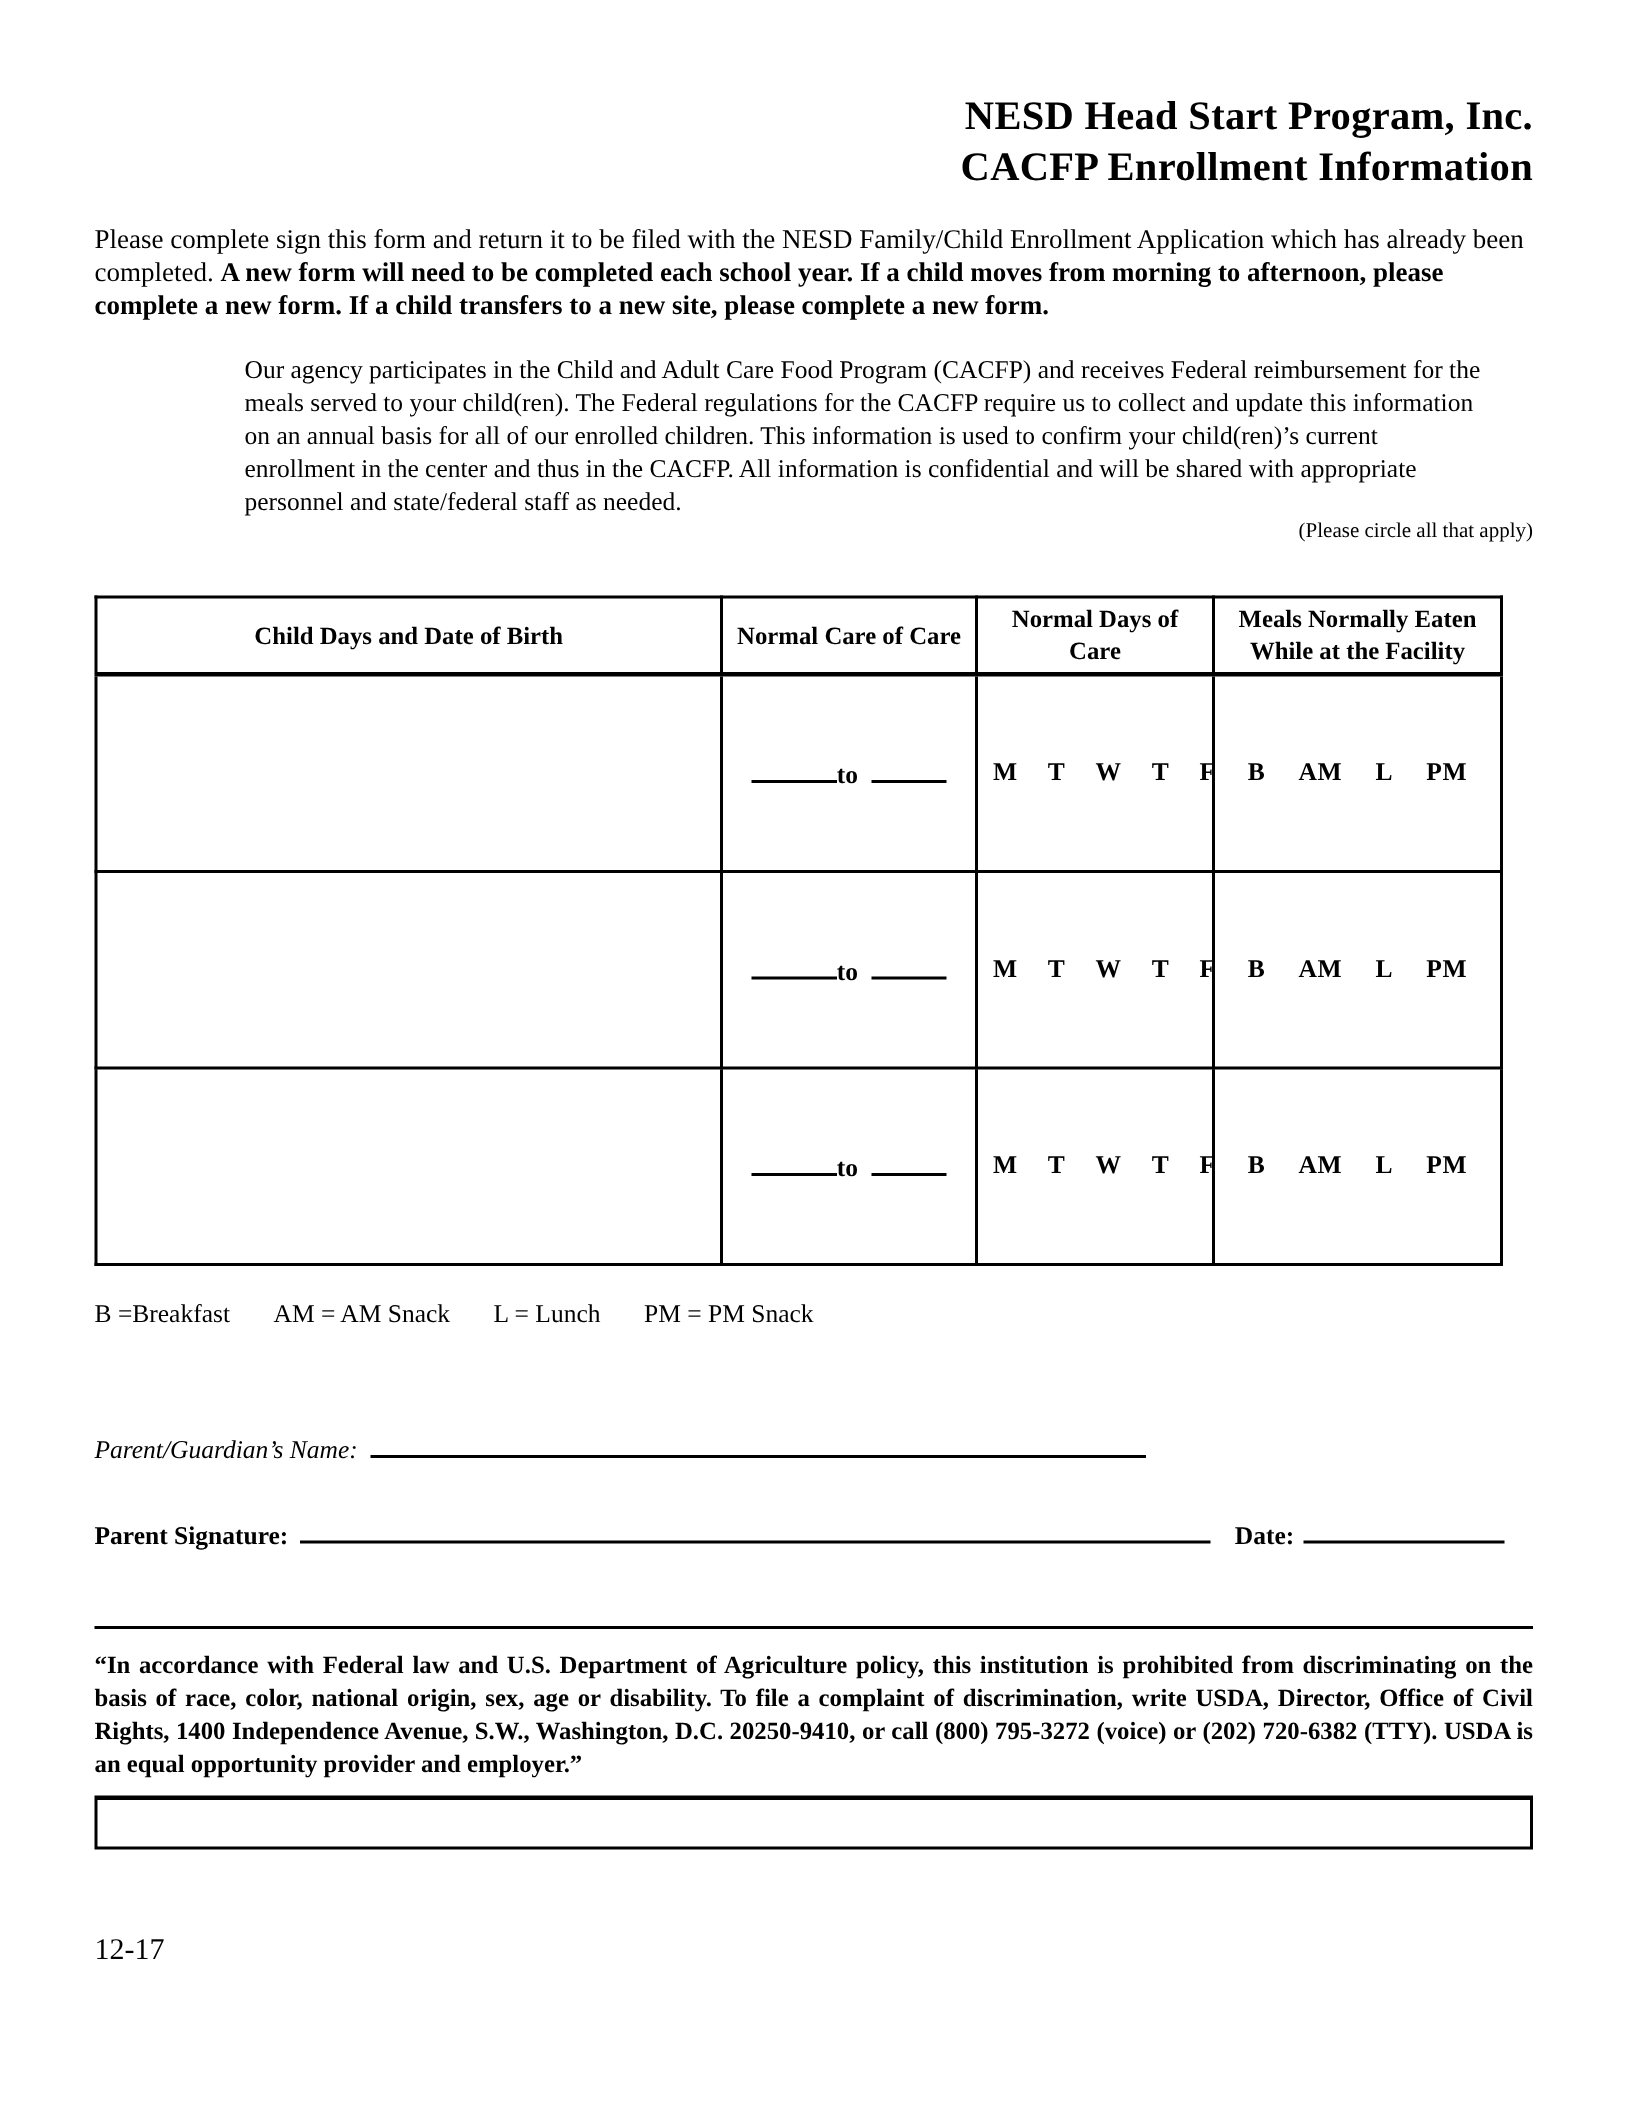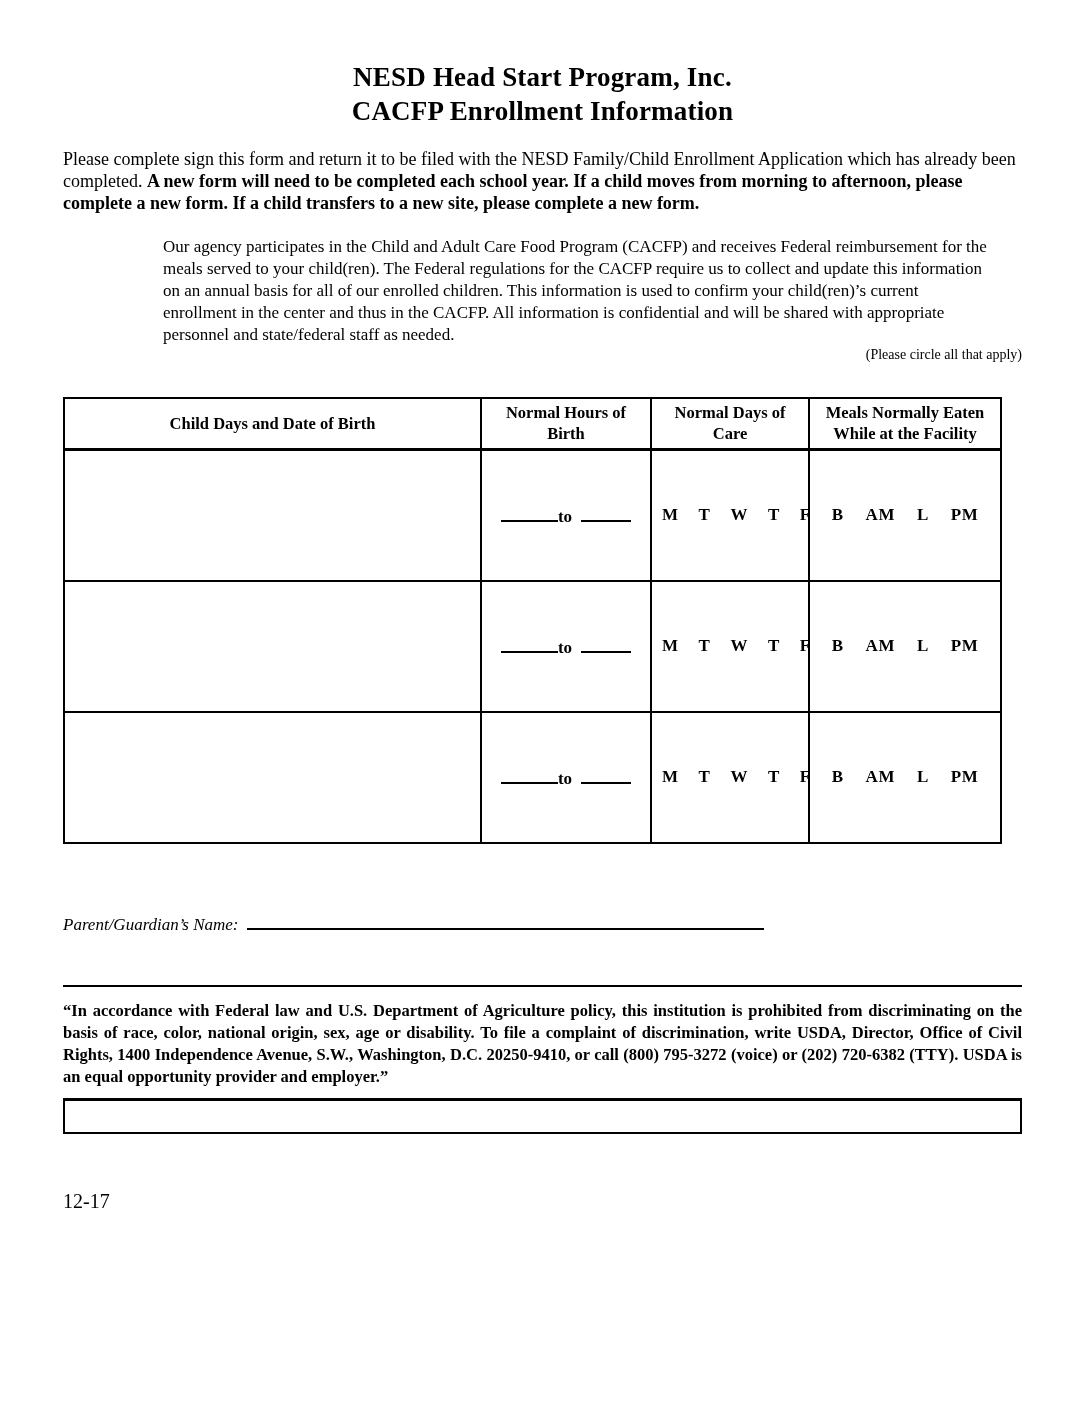--- a/index.html
+++ b/index.html
@@ -10,21 +10,21 @@
     font-family: "Liberation Serif", "DejaVu Serif", serif;
     color: #000000;
     position: relative;
     overflow: hidden;
   }
   .page {
     padding: 60px 66px 0 63px;
   }
 
   
-  .title-block { text-align: center; }
+  .title-block { text-align: right; }
   .title-line {
     font-weight: bold;
     font-size: 27px;
     line-height: 34px;
     letter-spacing: 0.2px;
   }
 
   
   .intro {
     margin-top: 20px;
@@ -165,21 +165,21 @@
   <table class="enroll">
     <colgroup>
       <col class="col1">
         <col class="col2">
         <col class="col3">
         <col class="col4">
     </colgroup>
     <thead>
       <tr>
         <th>Child Days and Date of Birth</th>
-        <th>Normal Hours of Birth</th>
+        <th>Normal Care of Care</th>
         <th>Normal Days of Care</th>
         <th>Meals Normally Eaten While at the Facility</th>
       </tr>
     </thead>
     <tbody>
       <tr>
         <td></td>
         <td><span class="blank blank-from"></span><span class="to-word">to</span><span class="blank blank-to"></span></td>
         <td>
           <span class="opt">M</span><span class="opt">T</span><span class="opt">W</span><span class="opt">T</span><span class="opt">F</span>
@@ -204,25 +204,34 @@
         <td>
           <span class="opt">M</span><span class="opt">T</span><span class="opt">W</span><span class="opt">T</span><span class="opt">F</span>
         </td>
         <td>
           <span class="opt opt-meal">B</span><span class="opt opt-meal">AM</span><span class="opt opt-meal">L</span><span class="opt opt-meal">PM</span>
         </td>
       </tr>
     </tbody>
   </table>
 
+  <div class="legend">
+    <span>B =Breakfast</span>
+    <span>AM = AM Snack</span>
+    <span>L = Lunch</span>
+    <span>PM = PM Snack</span>
+  </div>
 
   <div class="parent-name-row">
     <span>Parent/Guardian’s Name:</span><span class="line"></span>
   </div>
 
+  <div class="sig-row">
+    <span class="label-bold">Parent Signature:</span><span class="line sig-line"></span><span class="date-label">Date:</span><span class="line date-line"></span>
+  </div>
 
   <hr class="divider">
 
   <p class="disclaimer">“In accordance with Federal law and U.S. Department of Agriculture policy, this institution is prohibited from discriminating on the basis of race, color, national origin, sex, age or disability.  To file a complaint of discrimination, write USDA, Director, Office of Civil Rights, 1400 Independence Avenue, S.W., Washington, D.C.  20250-9410, or call (800) 795-3272 (voice) or (202) 720-6382 (TTY). USDA is an equal opportunity provider and employer.”</p>
 
   <div class="empty-box"></div>
 
   <div class="footer-code">12-17</div>
 
 </div>

